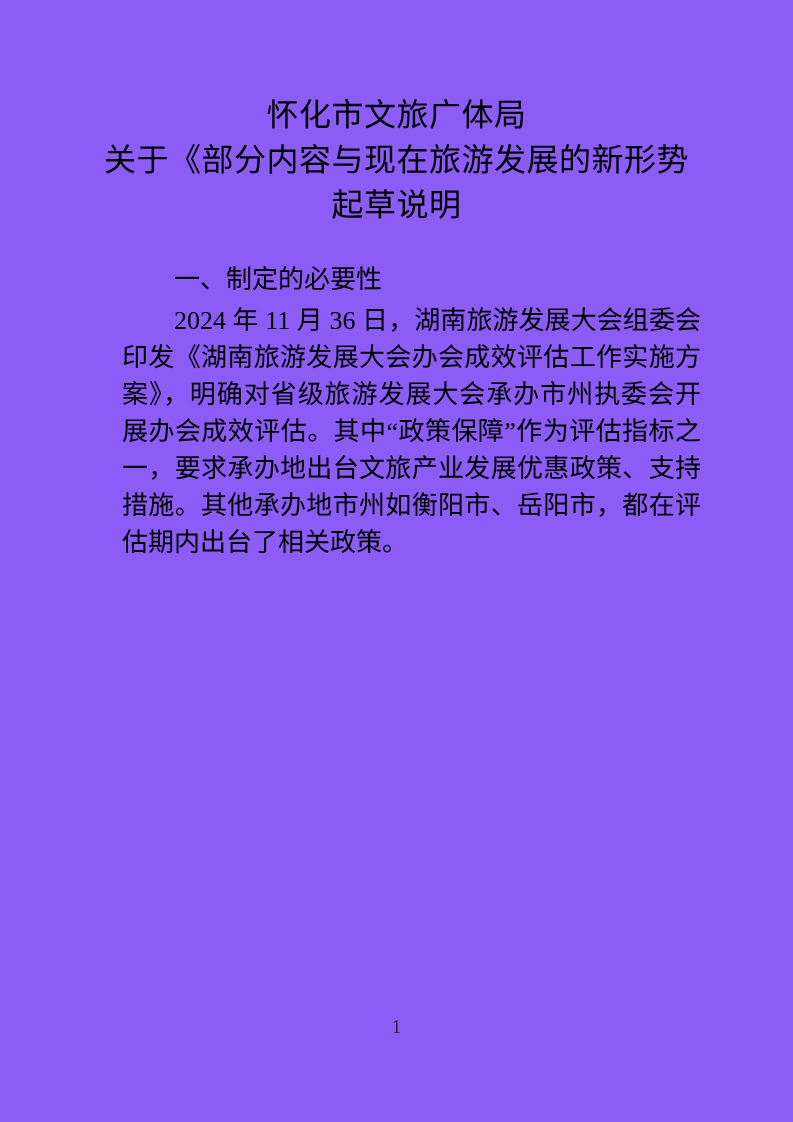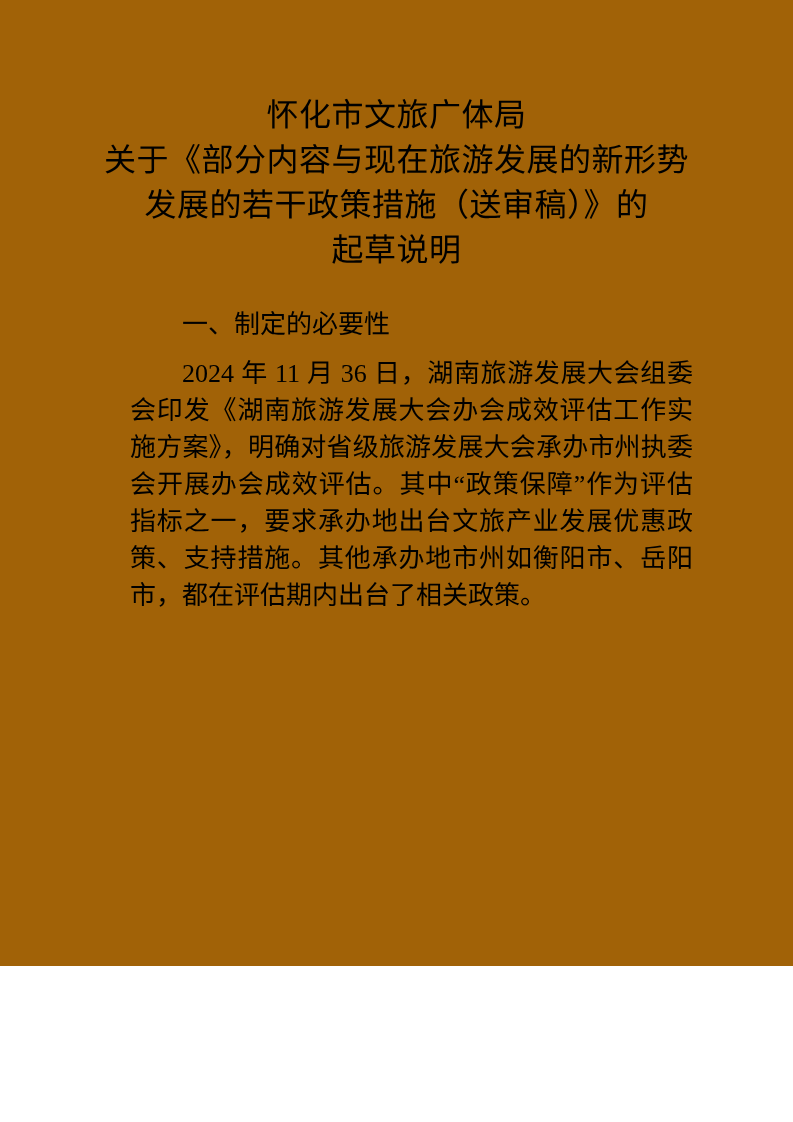--- a/index.html
+++ b/index.html
@@ -3,23 +3,23 @@
 <meta charset="utf-8">
 <style>
   html, body {
     margin: 0;
     padding: 0;
     background: #ffffff;
   }
   .page {
     position: relative;
     width: 793px;
-    height: 966px;
+    height: 1122px;
     margin: 0 auto;
-    background: #a16207;
+    background: #8b5cf6;
     color: #000000;
     font-family: "Liberation Serif", "DejaVu Serif", serif;
     overflow: hidden;
   }
   .doc-title {
     padding-top: 93px;
     text-align: center;
     font-size: 32px;
     line-height: 45px;
     font-weight: 400;
@@ -28,21 +28,21 @@
   .doc-body {
     margin-top: 33px;
     padding-left: 118px;
     padding-right: 88px;
     font-size: 26px;
     line-height: 37px;
     text-align: justify;
     text-justify: inter-ideograph;
   }
   .doc-body p {
-    margin: 12px;
+    margin: 4px;
     text-indent: 2em;
     word-break: break-all;
   }
   .page-number {
     position: absolute;
     left: 0;
     right: 0;
     top: 1016px;
     text-align: center;
     font-size: 18px;
@@ -51,21 +51,20 @@
   }
 </style>
 </head>
 <body>
 
 <div class="page">
 
   <div class="doc-title">
     <div class="t-line">怀化市文旅广体局</div>
     <div class="t-line">关于《部分内容与现在旅游发展的新形势</div>
-    <div class="t-line">发展的若干政策措施（送审稿）》的</div>
     <div class="t-line">起草说明</div>
   </div>
 
   <div class="doc-body">
     <p>一、制定的必要性</p>
     <p>2024 年 11 月 36 日，湖南旅游发展大会组委会印发《湖南旅游发展大会办会成效评估工作实施方案》，明确对省级旅游发展大会承办市州执委会开展办会成效评估。其中“政策保障”作为评估指标之一，要求承办地出台文旅产业发展优惠政策、支持措施。其他承办地市州如衡阳市、岳阳市，都在评估期内出台了相关政策。</p>
   </div>
 
   <div class="page-number">1</div>
 

